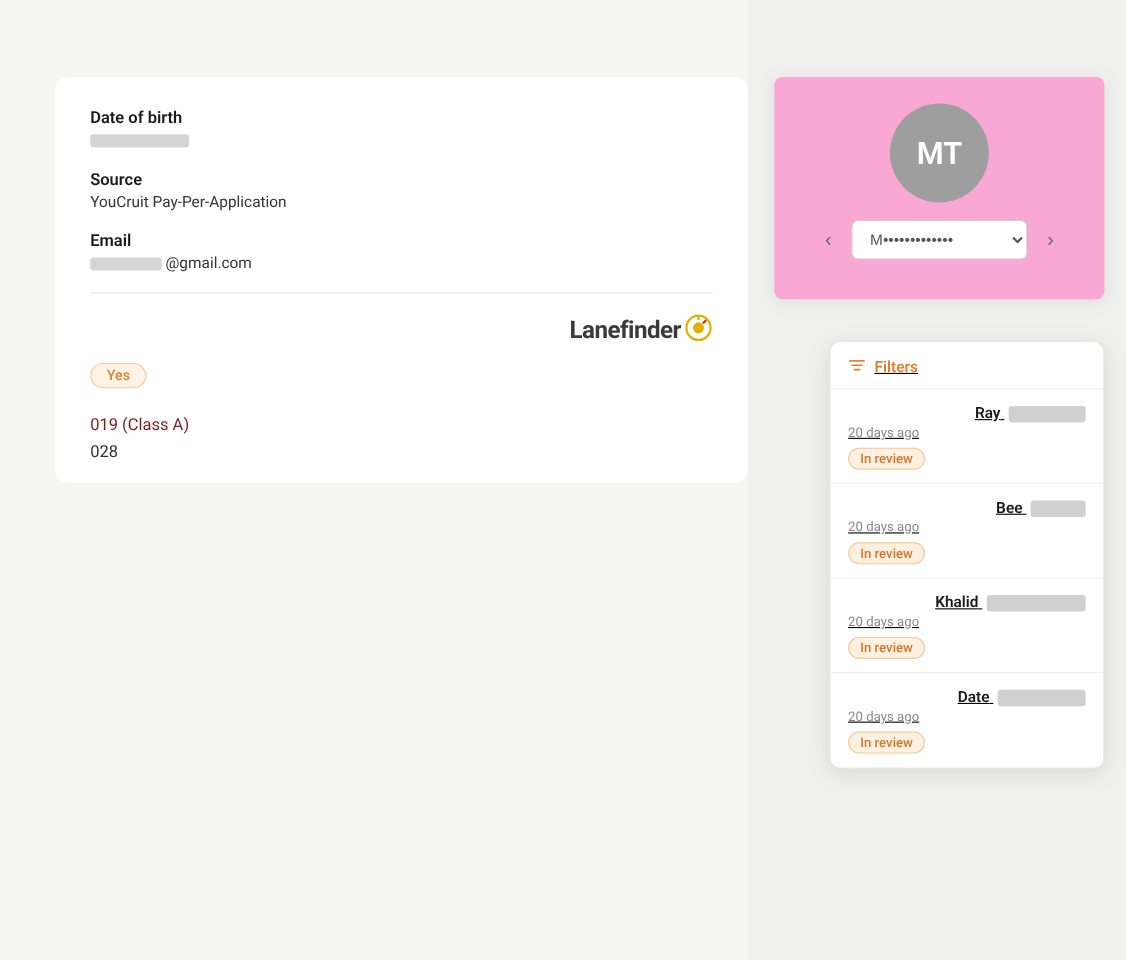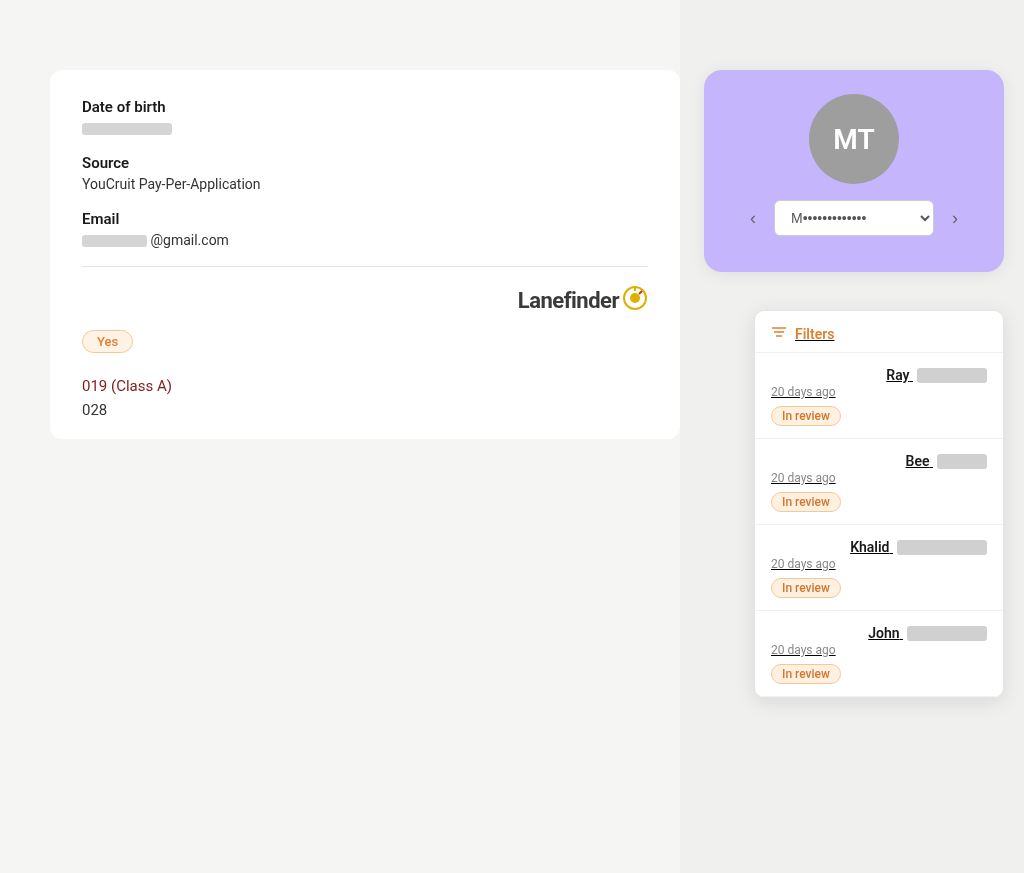--- a/index.html
+++ b/index.html
@@ -113,22 +113,22 @@
       font-size: 15px;
       color: #333;
     }
 
     
     .right-panel {
       position: absolute;
       top: 70px;
       right: 20px;
       width: 300px;
-      background: #c4b5fd;
-      border-radius: 18px;
+      background: #f9a8d4;
+      border-radius: 7px;
       padding: 24px 0 0 0;
       box-shadow: 0 2px 16px rgba(0,0,0,0.08);
       overflow: hidden;
     }
 
     .avatar-area {
       display: flex;
       flex-direction: column;
       align-items: center;
       padding: 0 0 20px 0;
@@ -370,20 +370,20 @@
       <div class="applicant-name">
         <span>Khalid</span>
         <span class="applicant-name-blur" style="width:90px;">&nbsp;&nbsp;&nbsp;&nbsp;&nbsp;&nbsp;</span>
       </div>
       <div class="applicant-date">20 days ago</div>
       <span class="status-badge">In review</span>
     </div>
 
     <div class="applicant-item">
       <div class="applicant-name">
-        <span>John</span>
+        <span>Date</span>
         <span class="applicant-name-blur" style="width:80px;">&nbsp;&nbsp;&nbsp;&nbsp;&nbsp;</span>
       </div>
       <div class="applicant-date">20 days ago</div>
       <span class="status-badge">In review</span>
     </div>
   </div>
 </div>
 
 </body></html>

